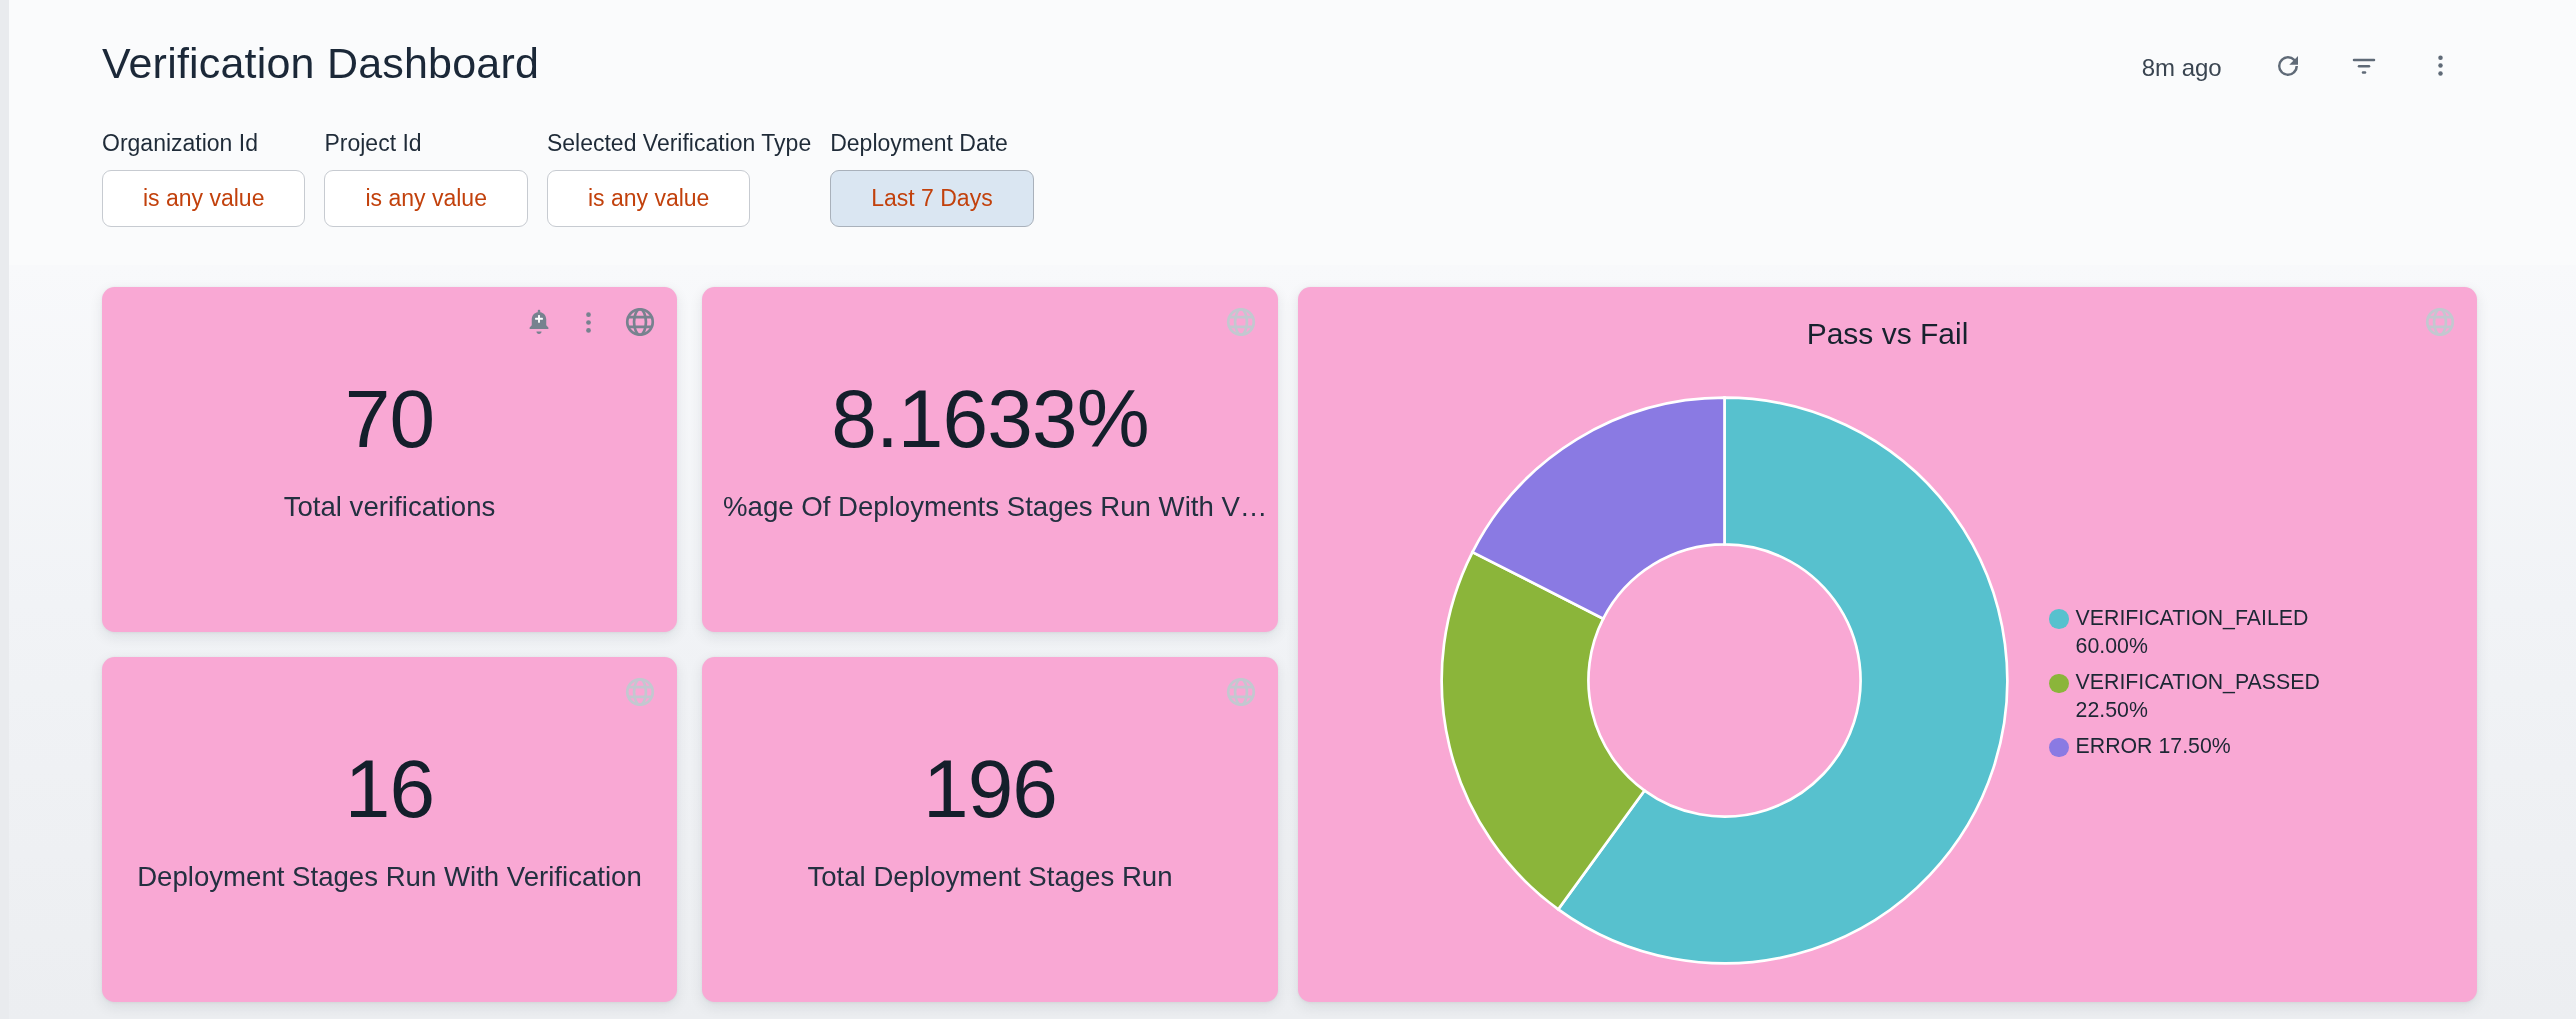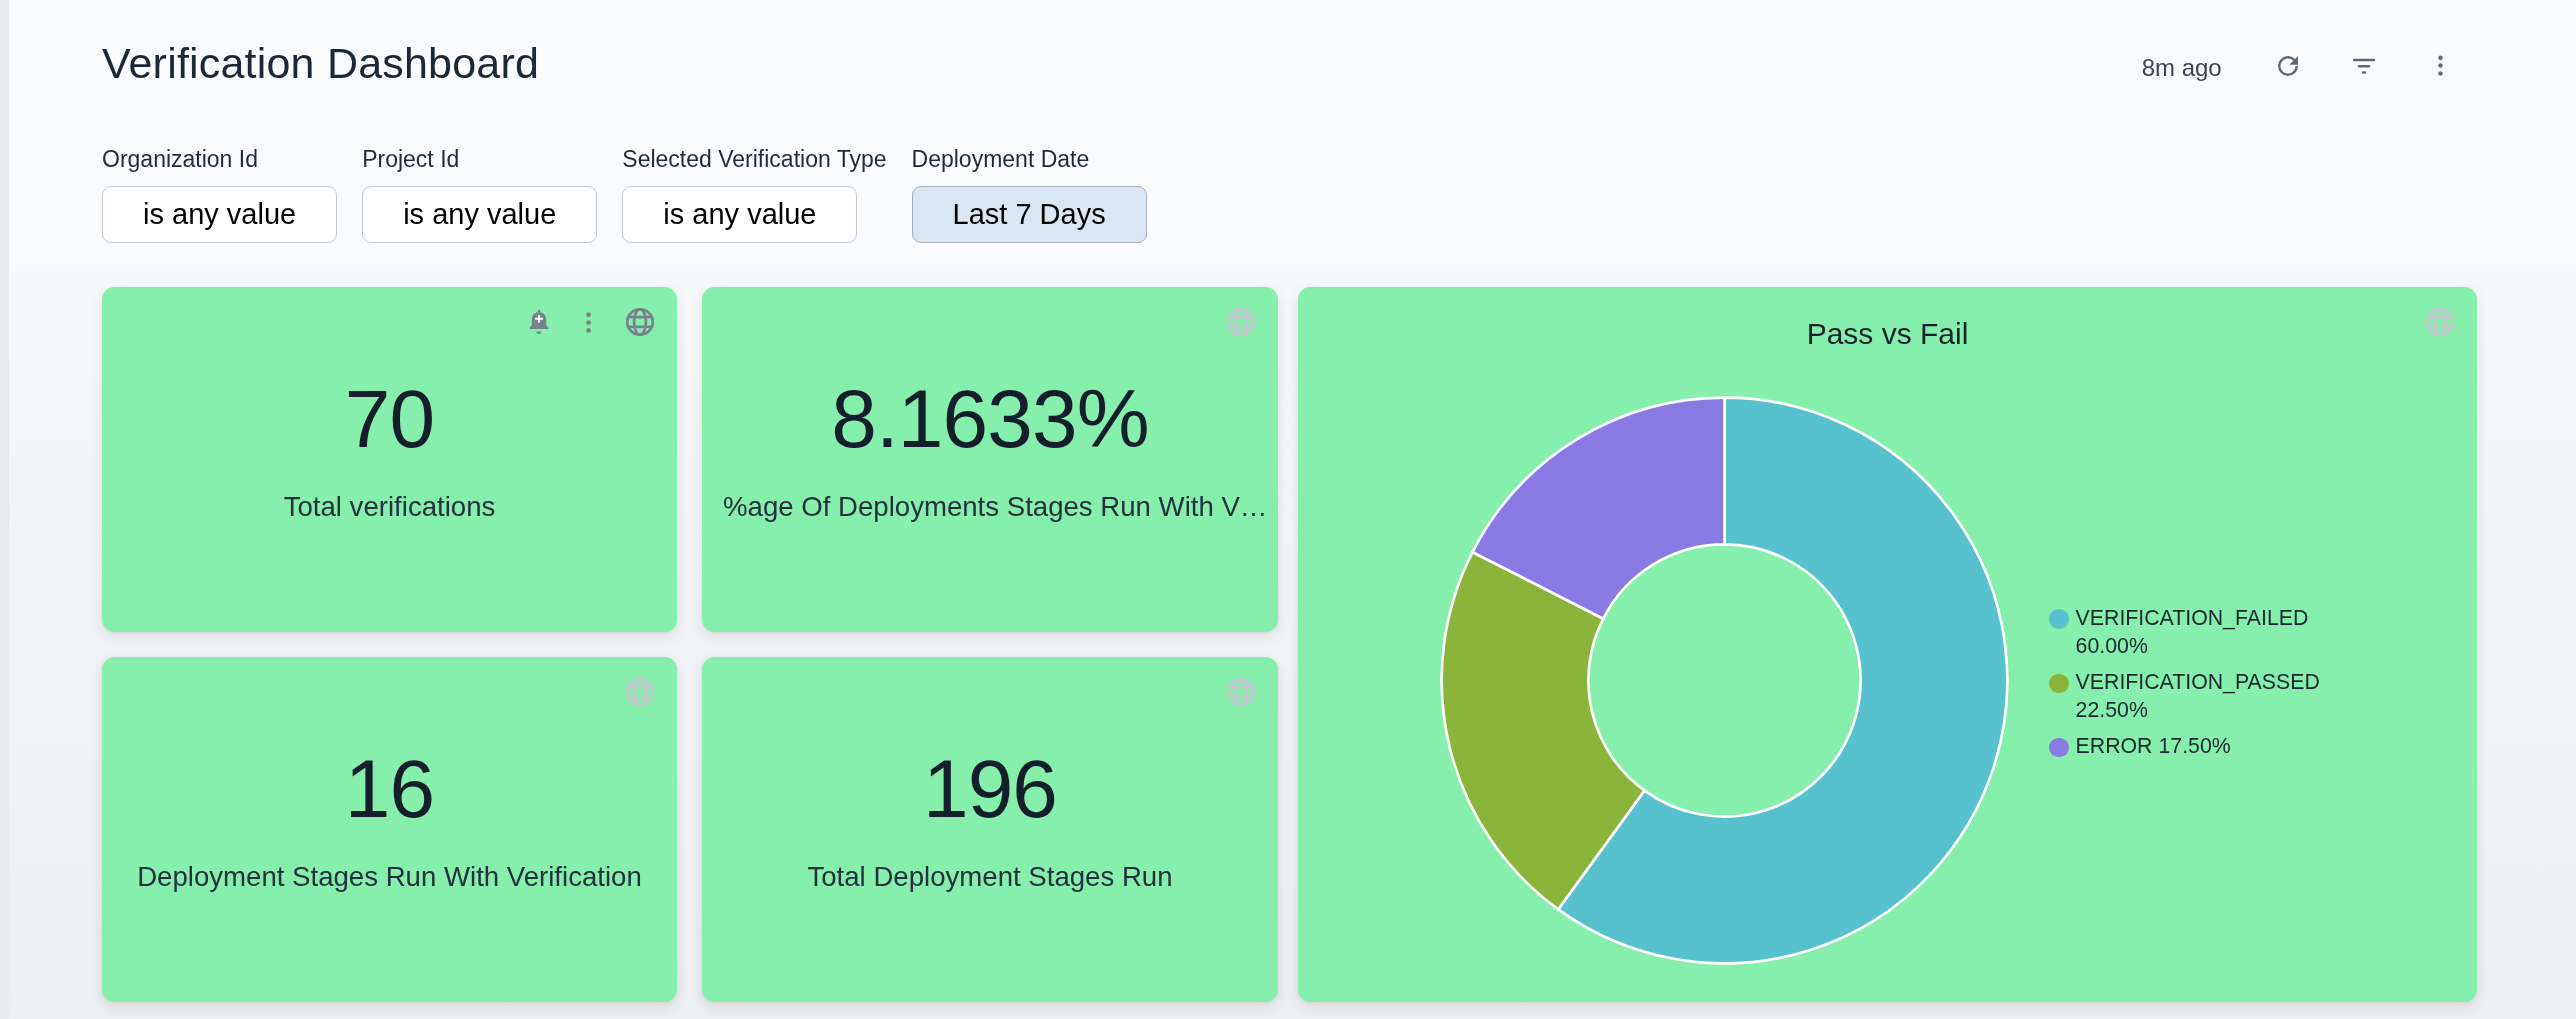--- a/index.html
+++ b/index.html
@@ -14,31 +14,31 @@
   
   .page-title { position:absolute; left:102px; top:39px; font-size:43px; font-weight:500;
                 color:#1b2838; letter-spacing:0.2px; }
   .header-actions { position:absolute; top:52px; right:121px; display:flex; align-items:flex-end; gap:46px; }
   .last-refreshed { font-size:24px; color:#3a4551; margin-right:5.3px; }
   .hicon { width:30px; height:30px; color:#5f6a77; background:none; border:none; cursor:pointer;
            display:flex; align-items:center; justify-content:center; padding:0; }
   .hicon svg { width:100%; height:100%; }
 
   
-  .filters { position:absolute; left:102px; top:146px; display:flex; gap:25px;justify-content:center; }
+  .filters { position:absolute; left:102px; top:130px; display:flex; gap:19px;justify-content:center; }
   .filter-group { display:flex; flex-direction:column; }
   .filter-label { font-size:23px; font-weight:500; color:#1f2b38; margin-bottom:12.5px; white-space:nowrap; }
   .filter-chip { height:57px; padding:0 40px; border:1.8px solid #c7cbd1; border-radius:9px;
-                 background:#ffffff; font-family:inherit; font-size:29px; color:#000000;
+                 background:#ffffff; font-family:inherit; font-size:23px; color:#c2410c;
                  display:flex; align-items:center; justify-content:center; cursor:pointer;
                  white-space:nowrap; align-self:flex-start; min-width:189px; }
   .filter-chip.active { background:#dae6f2; border-color:#a9b1bb; }
 
   
-  .card { position:absolute; background:#86efac; border-radius:12.5px;
+  .card { position:absolute; background:#f9a8d4; border-radius:12.5px;
           box-shadow:0 0.9px 2.7px rgba(25,35,48,.05), 0 4.4px 14.2px rgba(25,35,48,.09); }
   .tile-1 { left:102px; top:287px; width:575px; height:345px; }
   .tile-2 { left:702px; top:287px; width:576px; height:345px; }
   .tile-3 { left:102px; top:657px; width:575px; height:345px; }
   .tile-4 { left:702px; top:657px; width:576px; height:345px;padding-left:14px; }
   .chart-card { left:1298px; top:287px; width:1179px; height:715px; }
 
   .tile-toolbar { position:absolute; top:18px; right:19.6px; display:flex; align-items:center; gap:21.3px; z-index:2; }
   .ticon { background:none; border:none; padding:0; cursor:pointer; display:flex;
            align-items:center; justify-content:center; color:#77828f; }

